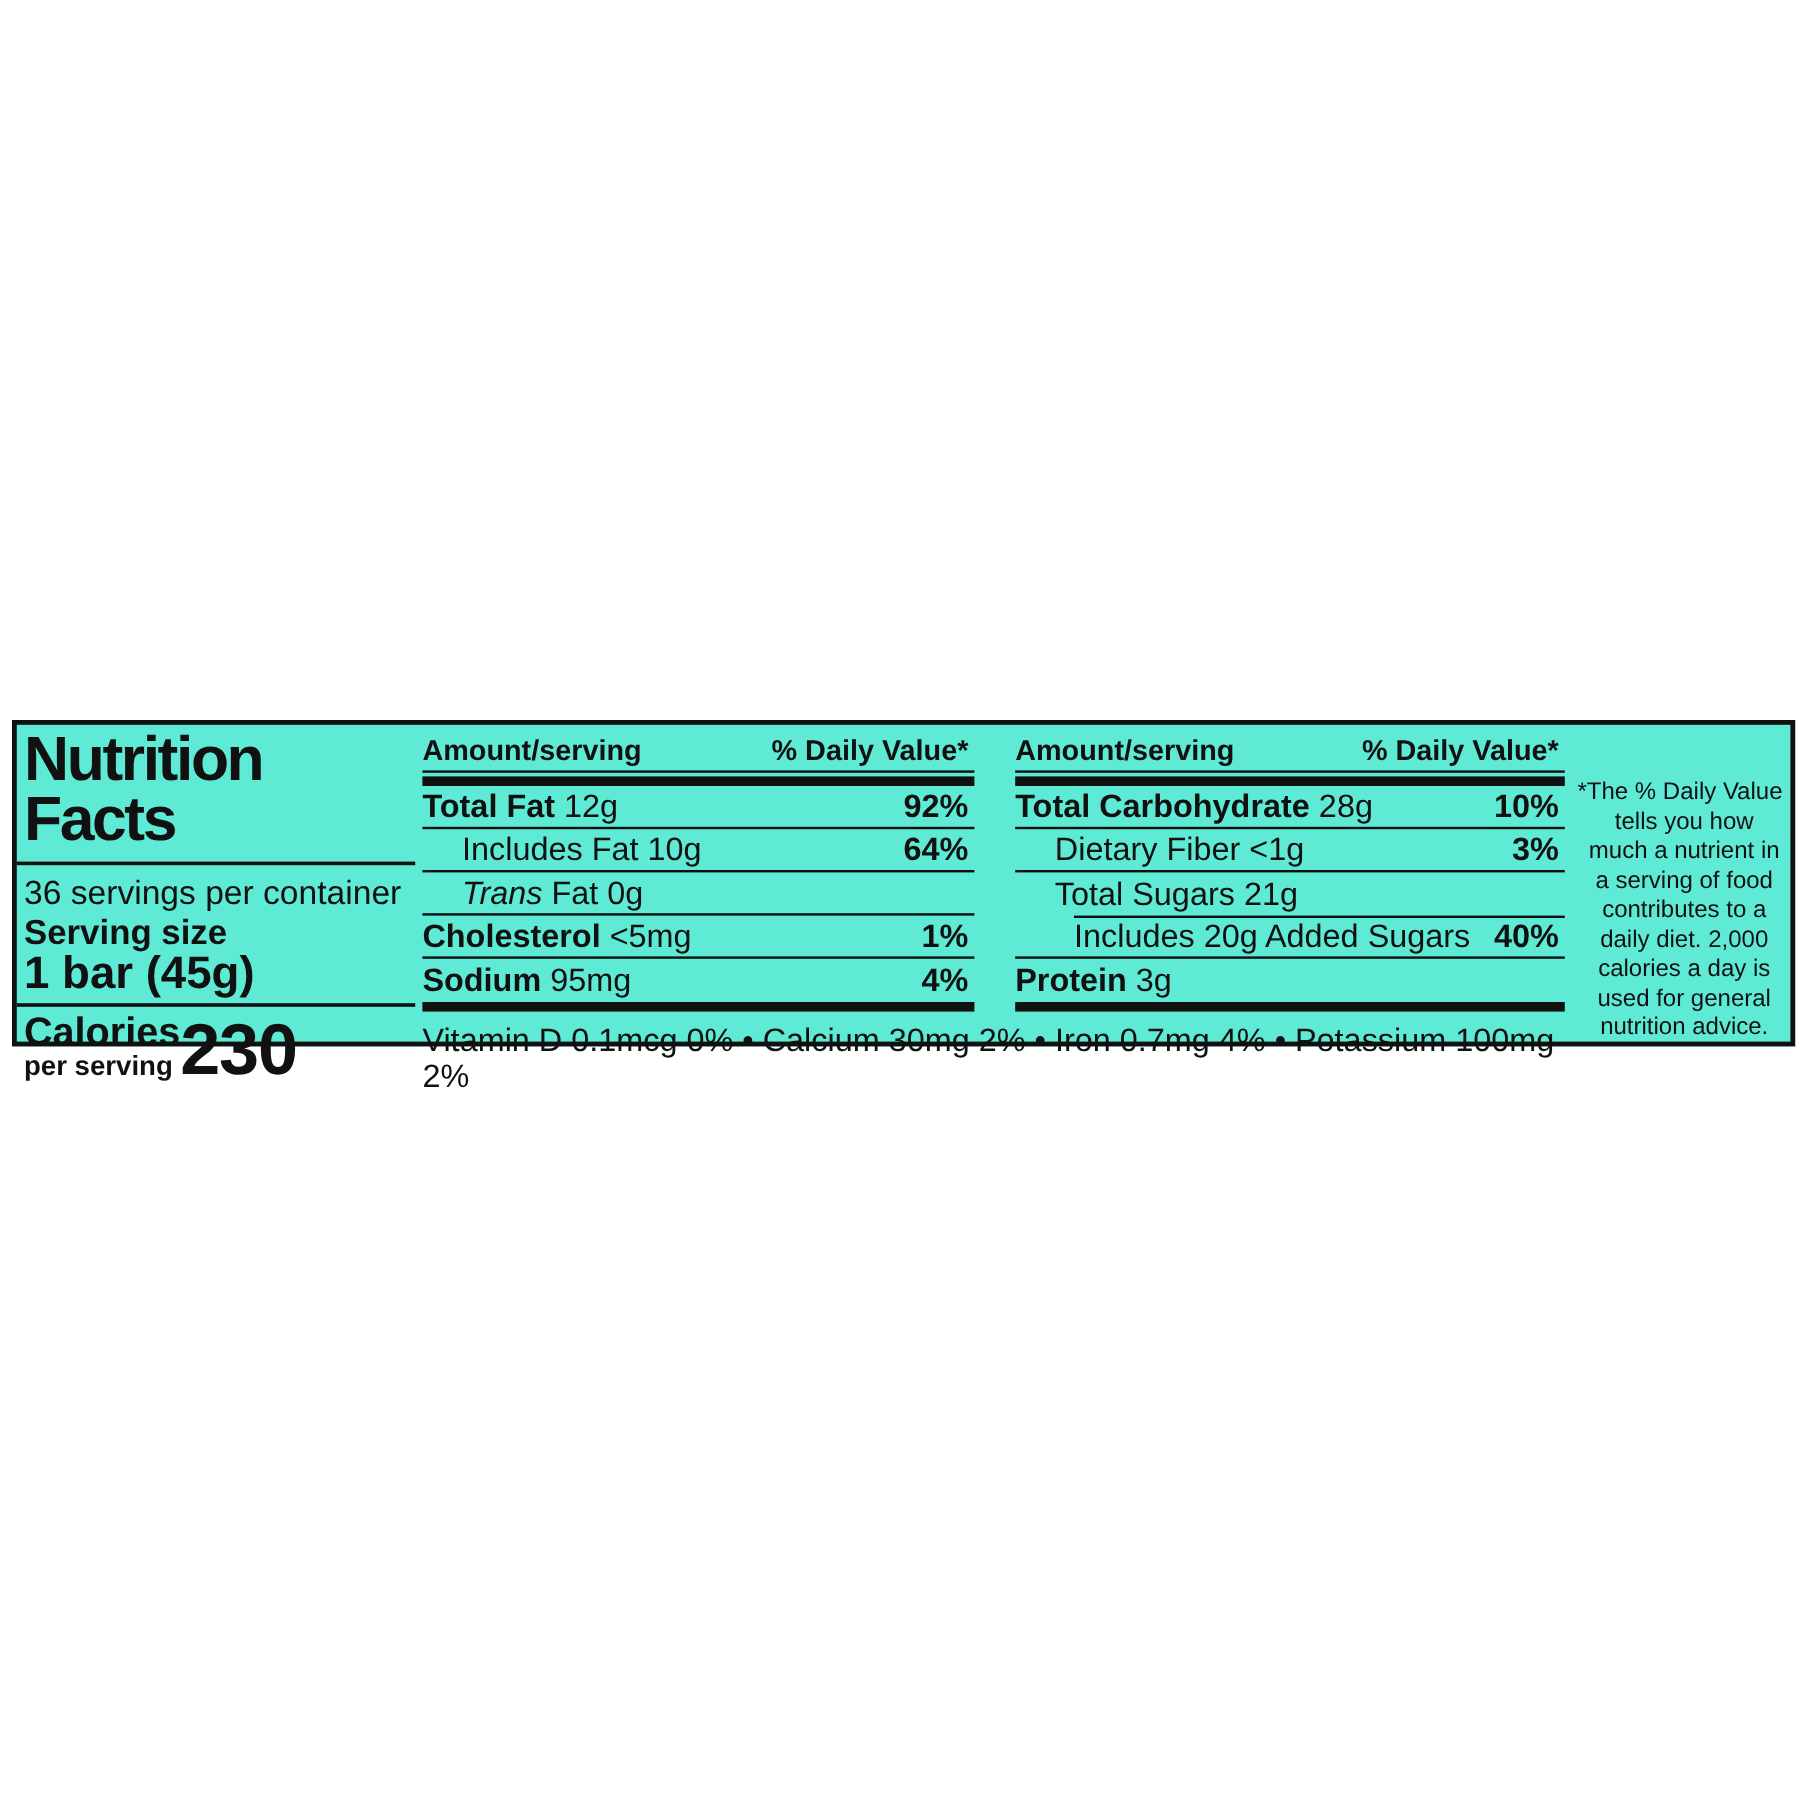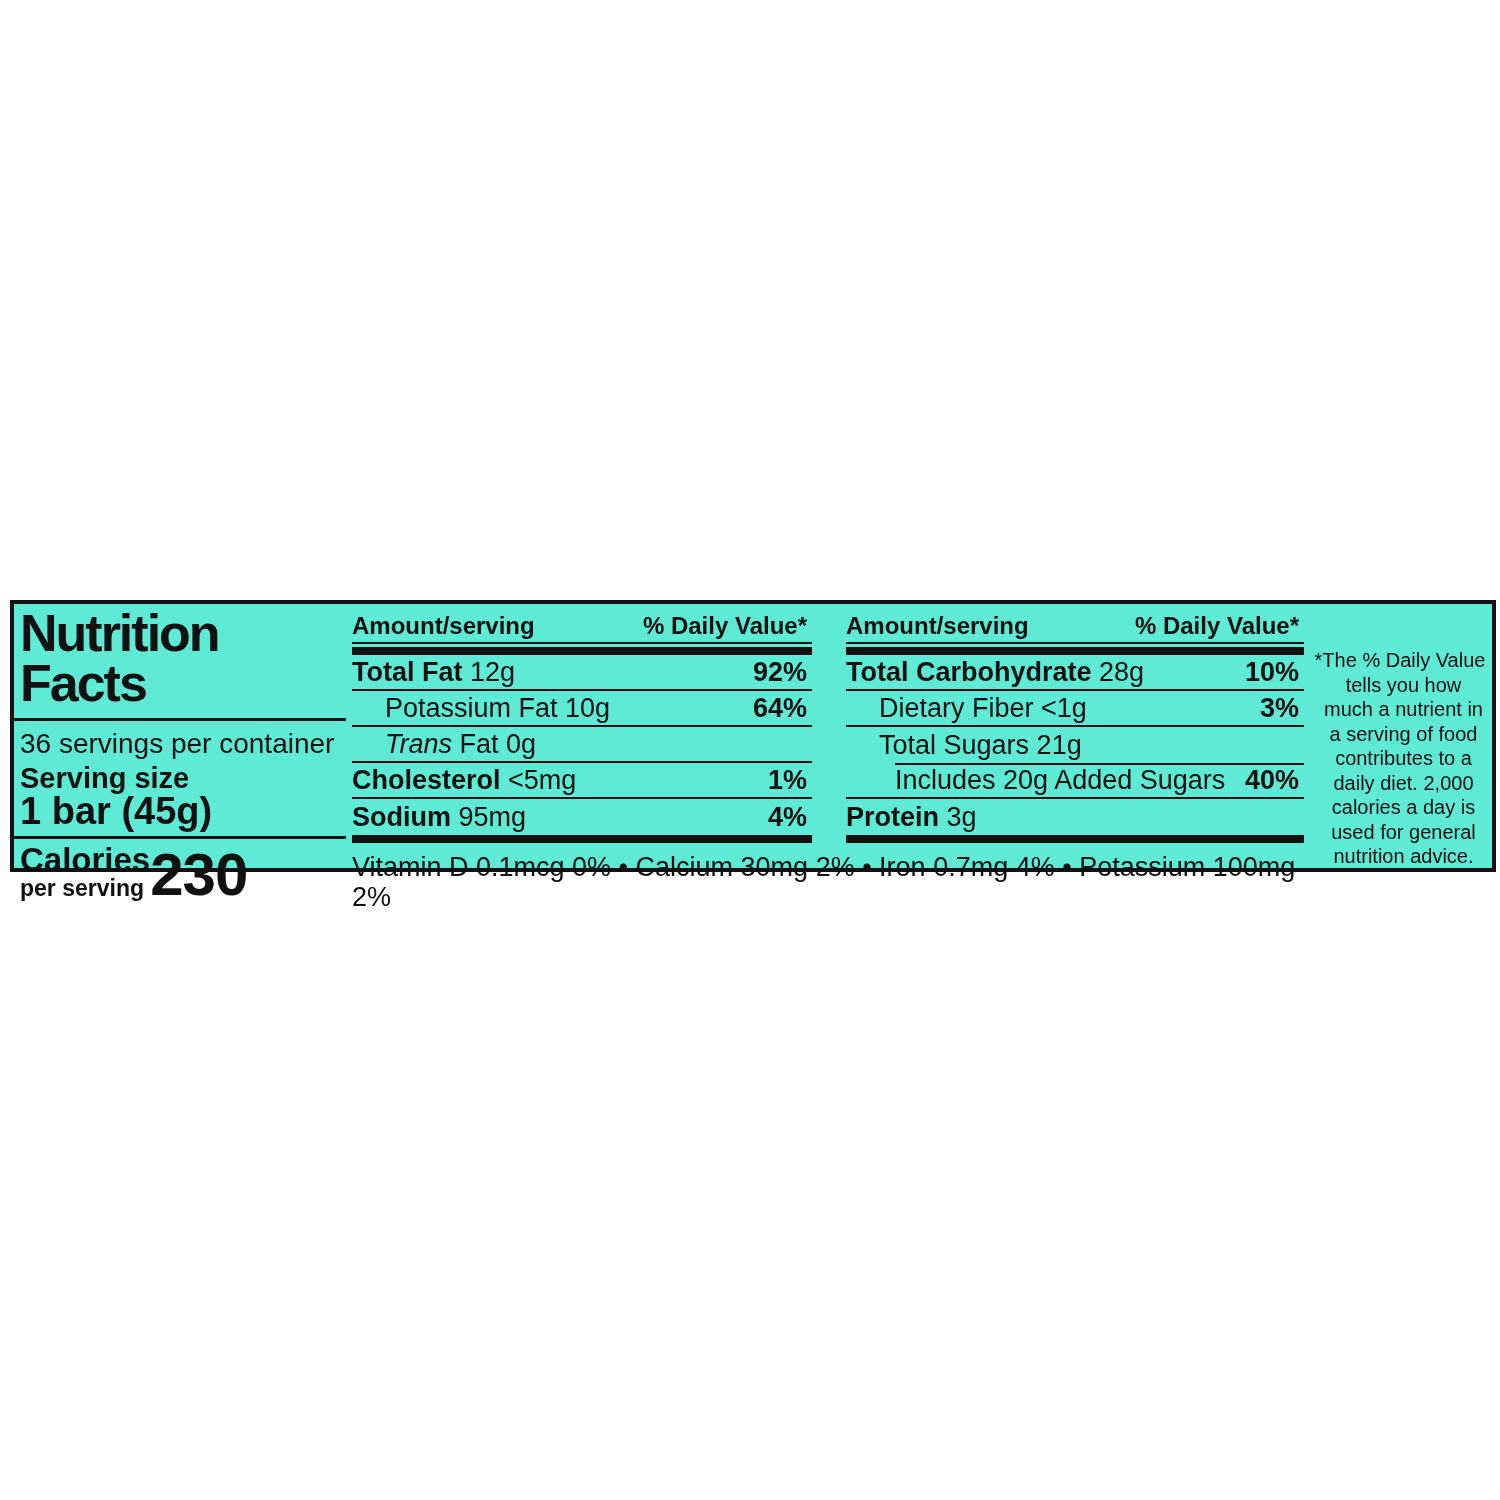--- a/index.html
+++ b/index.html
@@ -80,21 +80,21 @@
         </div>
         <div class="hdr-rule"></div>
         <div class="hdr-bar"></div>
 
         <div class="row hb">
           <span class="nm"><span class="b">Total Fat</span>
             <span>12g</span></span>
           <span class="dv">92%</span>
         </div>
         <div class="row hb">
-          <span class="nm ind1"><span>Potassium Fat</span>
+          <span class="nm ind1"><span>Includes Fat</span>
             <span>10g</span></span>
           <span class="dv">64%</span>
         </div>
         <div class="row hb">
           <span class="nm ind1"><i>Trans</i><span> Fat</span>
             <span>0g</span></span>
           <span class="dv"></span>
         </div>
         <div class="row hb">
           <span class="nm"><span class="b">Cholesterol</span>

